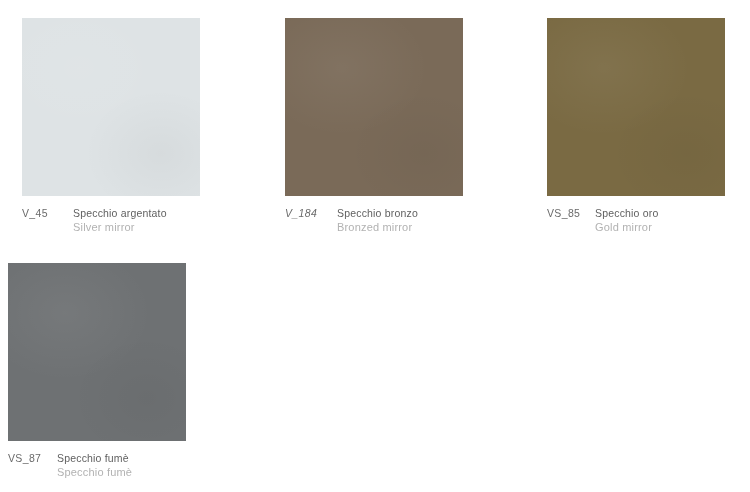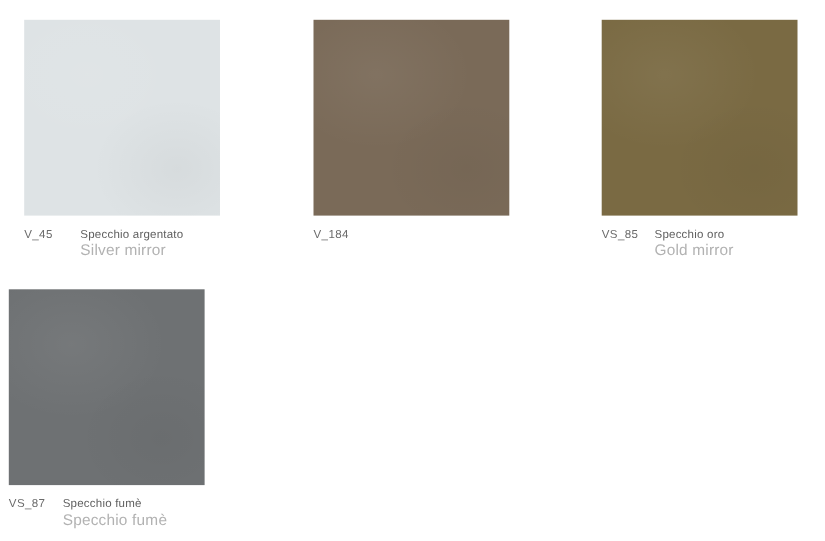--- a/index.html
+++ b/index.html
@@ -70,35 +70,35 @@
 
   .sample-name-it {
     font-size: 10.5px;
     line-height: 13.5px;
     letter-spacing: 0.18px;
     color: #5f5f5f;
     white-space: nowrap;
   }
 
   .sample-name-en {
-    font-size: 14px;
+    font-size: 11px;
     line-height: 13.5px;
     letter-spacing: 0.18px;
     color: #b2b2b2;
     white-space: nowrap;
   }
 
   
   #sample-0 { left: 22px;  top: 18px;  }
   #sample-1 { left: 285px; top: 18px;  }
   #sample-2 { left: 547px; top: 18px;  }
   #sample-3 { left: 8px;  top: 263px; }
 
   
-  #sample-1 .sample-code { width: 52px; }
+  #sample-1 .sample-code { width: 52px; font-style: italic; }
   #sample-2 .sample-code { width: 48px; }
   #sample-3 .sample-code { width: 49px; }
 </style>
 </head>
 <body style="background: rgb(255, 255, 255);">
 
 <div class="swatch-sheet">
 
   <div class="sample" id="sample-0">
     <div class="sample-chip" style="background-color: rgb(222, 227, 229);"></div>
@@ -108,20 +108,24 @@
         <div class="sample-name-it">Specchio argentato</div>
         <div class="sample-name-en">Silver mirror</div>
       </div>
     </div>
   </div>
 
   <div class="sample" id="sample-1">
     <div class="sample-chip" style="background-color: rgb(122, 106, 88);"></div>
     <div class="sample-caption">
       <div class="sample-code">V_184</div>
+      <div class="sample-names">
+        <div class="sample-name-it">Specchio bronzo</div>
+        <div class="sample-name-en">Bronzed mirror</div>
+      </div>
     </div>
   </div>
 
   <div class="sample" id="sample-2">
     <div class="sample-chip" style="background-color: rgb(122, 106, 67);"></div>
     <div class="sample-caption">
       <div class="sample-code">VS_85</div>
       <div class="sample-names">
         <div class="sample-name-it">Specchio oro</div>
         <div class="sample-name-en">Gold mirror</div>

